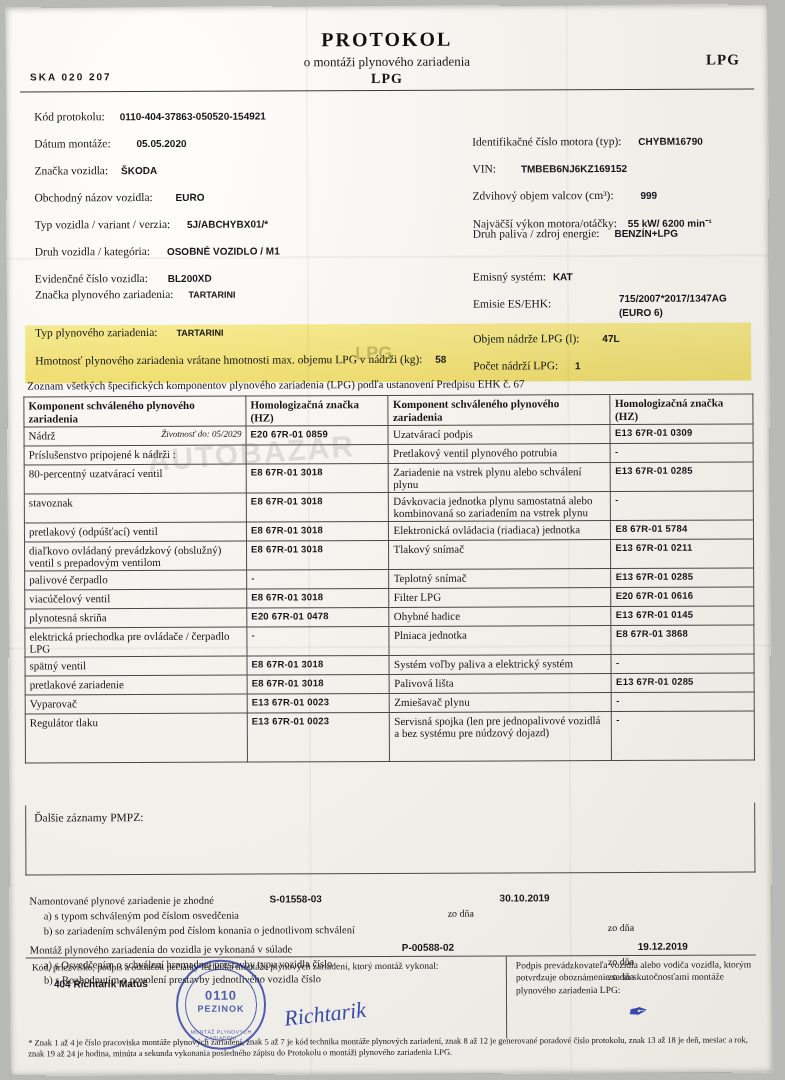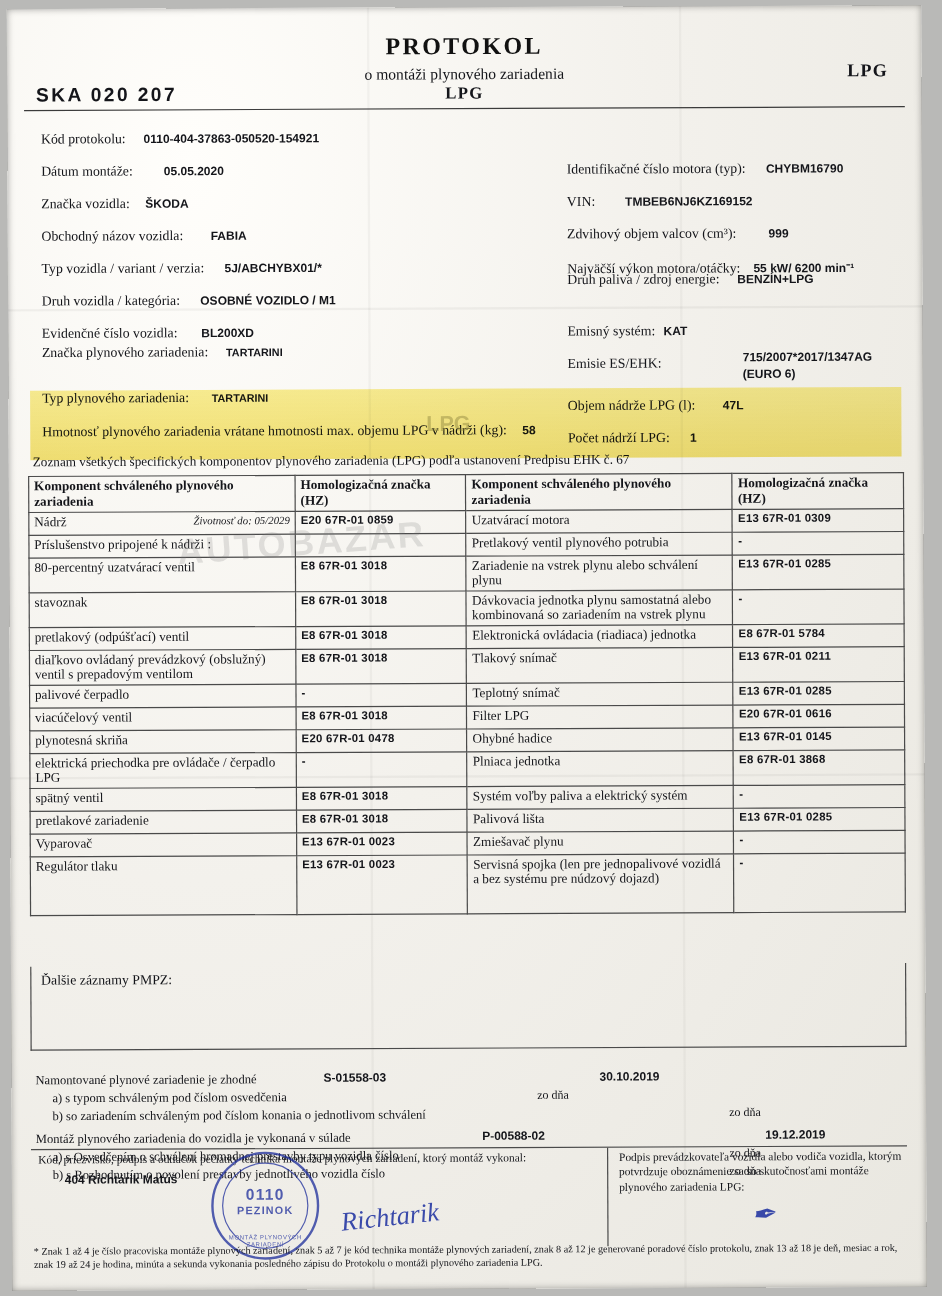--- a/index.html
+++ b/index.html
@@ -110,21 +110,21 @@
     top: 47px;
     font-size: 15px;
     font-weight: bold;
     letter-spacing: 1px;
   }
   .ska {
     position: absolute;
     left: 24px;
     top: 64px;
     font-family: "Liberation Sans", sans-serif;
-    font-size: 16px;
+    font-size: 10px;
     letter-spacing: 2px;
     font-weight: bold;
   }
   .rule-top {
     position: absolute;
     left: 14px;
     top: 84px;
     width: 734px;
     height: 1px;
     background: #3b3b3b;
@@ -378,21 +378,21 @@
         <div class="field" style="left:28px; top:35px;">
           <span class="flabel">Dátum montáže:</span>
           <span class="fval" style="margin-left:23px;">05.05.2020</span>
         </div>
         <div class="field" style="left:28px; top:62px;">
           <span class="flabel">Značka vozidla:</span>
           <span class="fval" style="margin-left:10px;">ŠKODA</span>
         </div>
         <div class="field" style="left:28px; top:89px;">
           <span class="flabel">Obchodný názov vozidla:</span>
-          <span class="fval" style="margin-left:20px;">FABIA</span>
+          <span class="fval" style="margin-left:20px;">EURO</span>
         </div>
         <div class="field" style="left:28px; top:116px;">
           <span class="flabel">Typ vozidla / variant / verzia:</span>
           <span class="fval" style="margin-left:14px;">5J/ABCHYBX01/*</span>
         </div>
         <div class="field" style="left:28px; top:143px;">
           <span class="flabel">Druh vozidla / kategória:</span>
           <span class="fval" style="margin-left:14px;">OSOBNÉ VOZIDLO / M1</span>
         </div>
         <div class="field" style="left:28px; top:170px;">
@@ -467,21 +467,21 @@
             <th>Homologizačná značka (HZ)</th>
           </tr>
         </thead>
         <tbody>
           <tr>
             <td>
               <span>Nádrž</span>
               <span class="lifetime">Životnosť do: 05/2029</span>
             </td>
             <td class="hz">E20 67R-01 0859</td>
-            <td>Uzatvárací motora</td>
+            <td>Uzatvárací podpis</td>
             <td class="hz">E13 67R-01 0309</td>
           </tr>
           <tr>
             <td>Príslušenstvo pripojené k nádrži :</td>
             <td class="hz"></td>
             <td>Pretlakový ventil plynového potrubia</td>
             <td class="hz">-</td>
           </tr>
           <tr>
             <td class="nameidx">80-percentný uzatvárací ventil</td>

